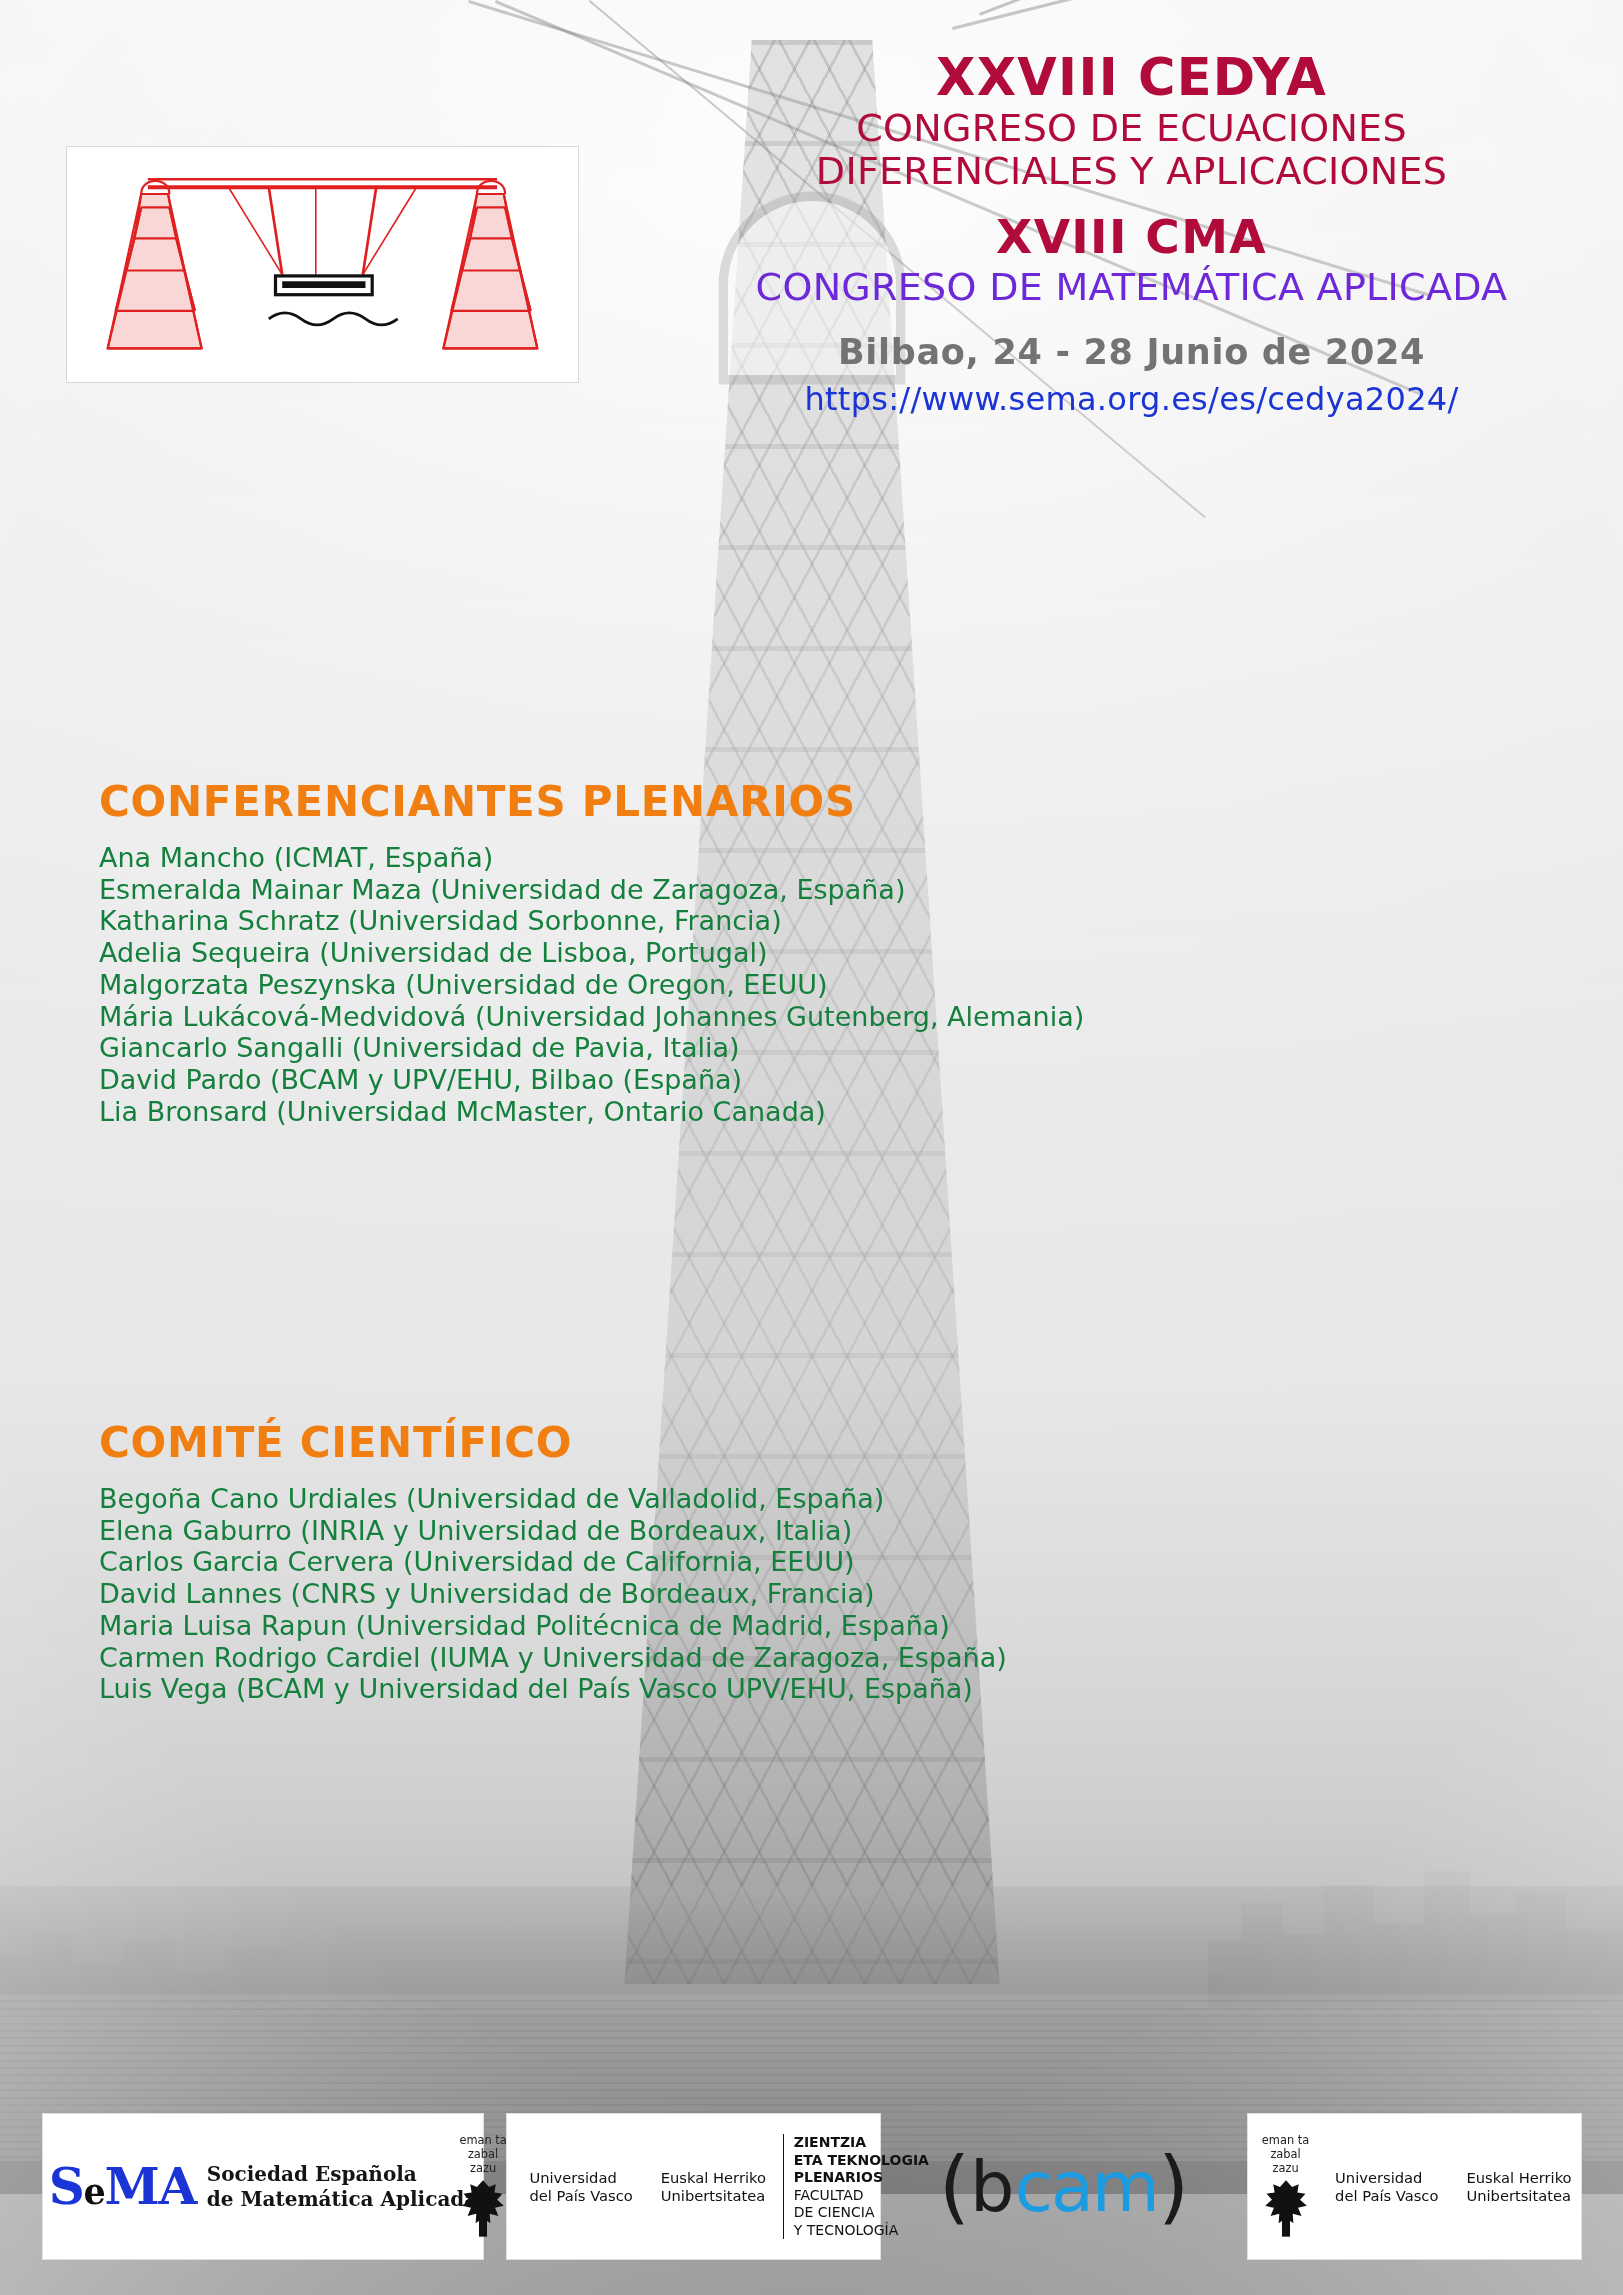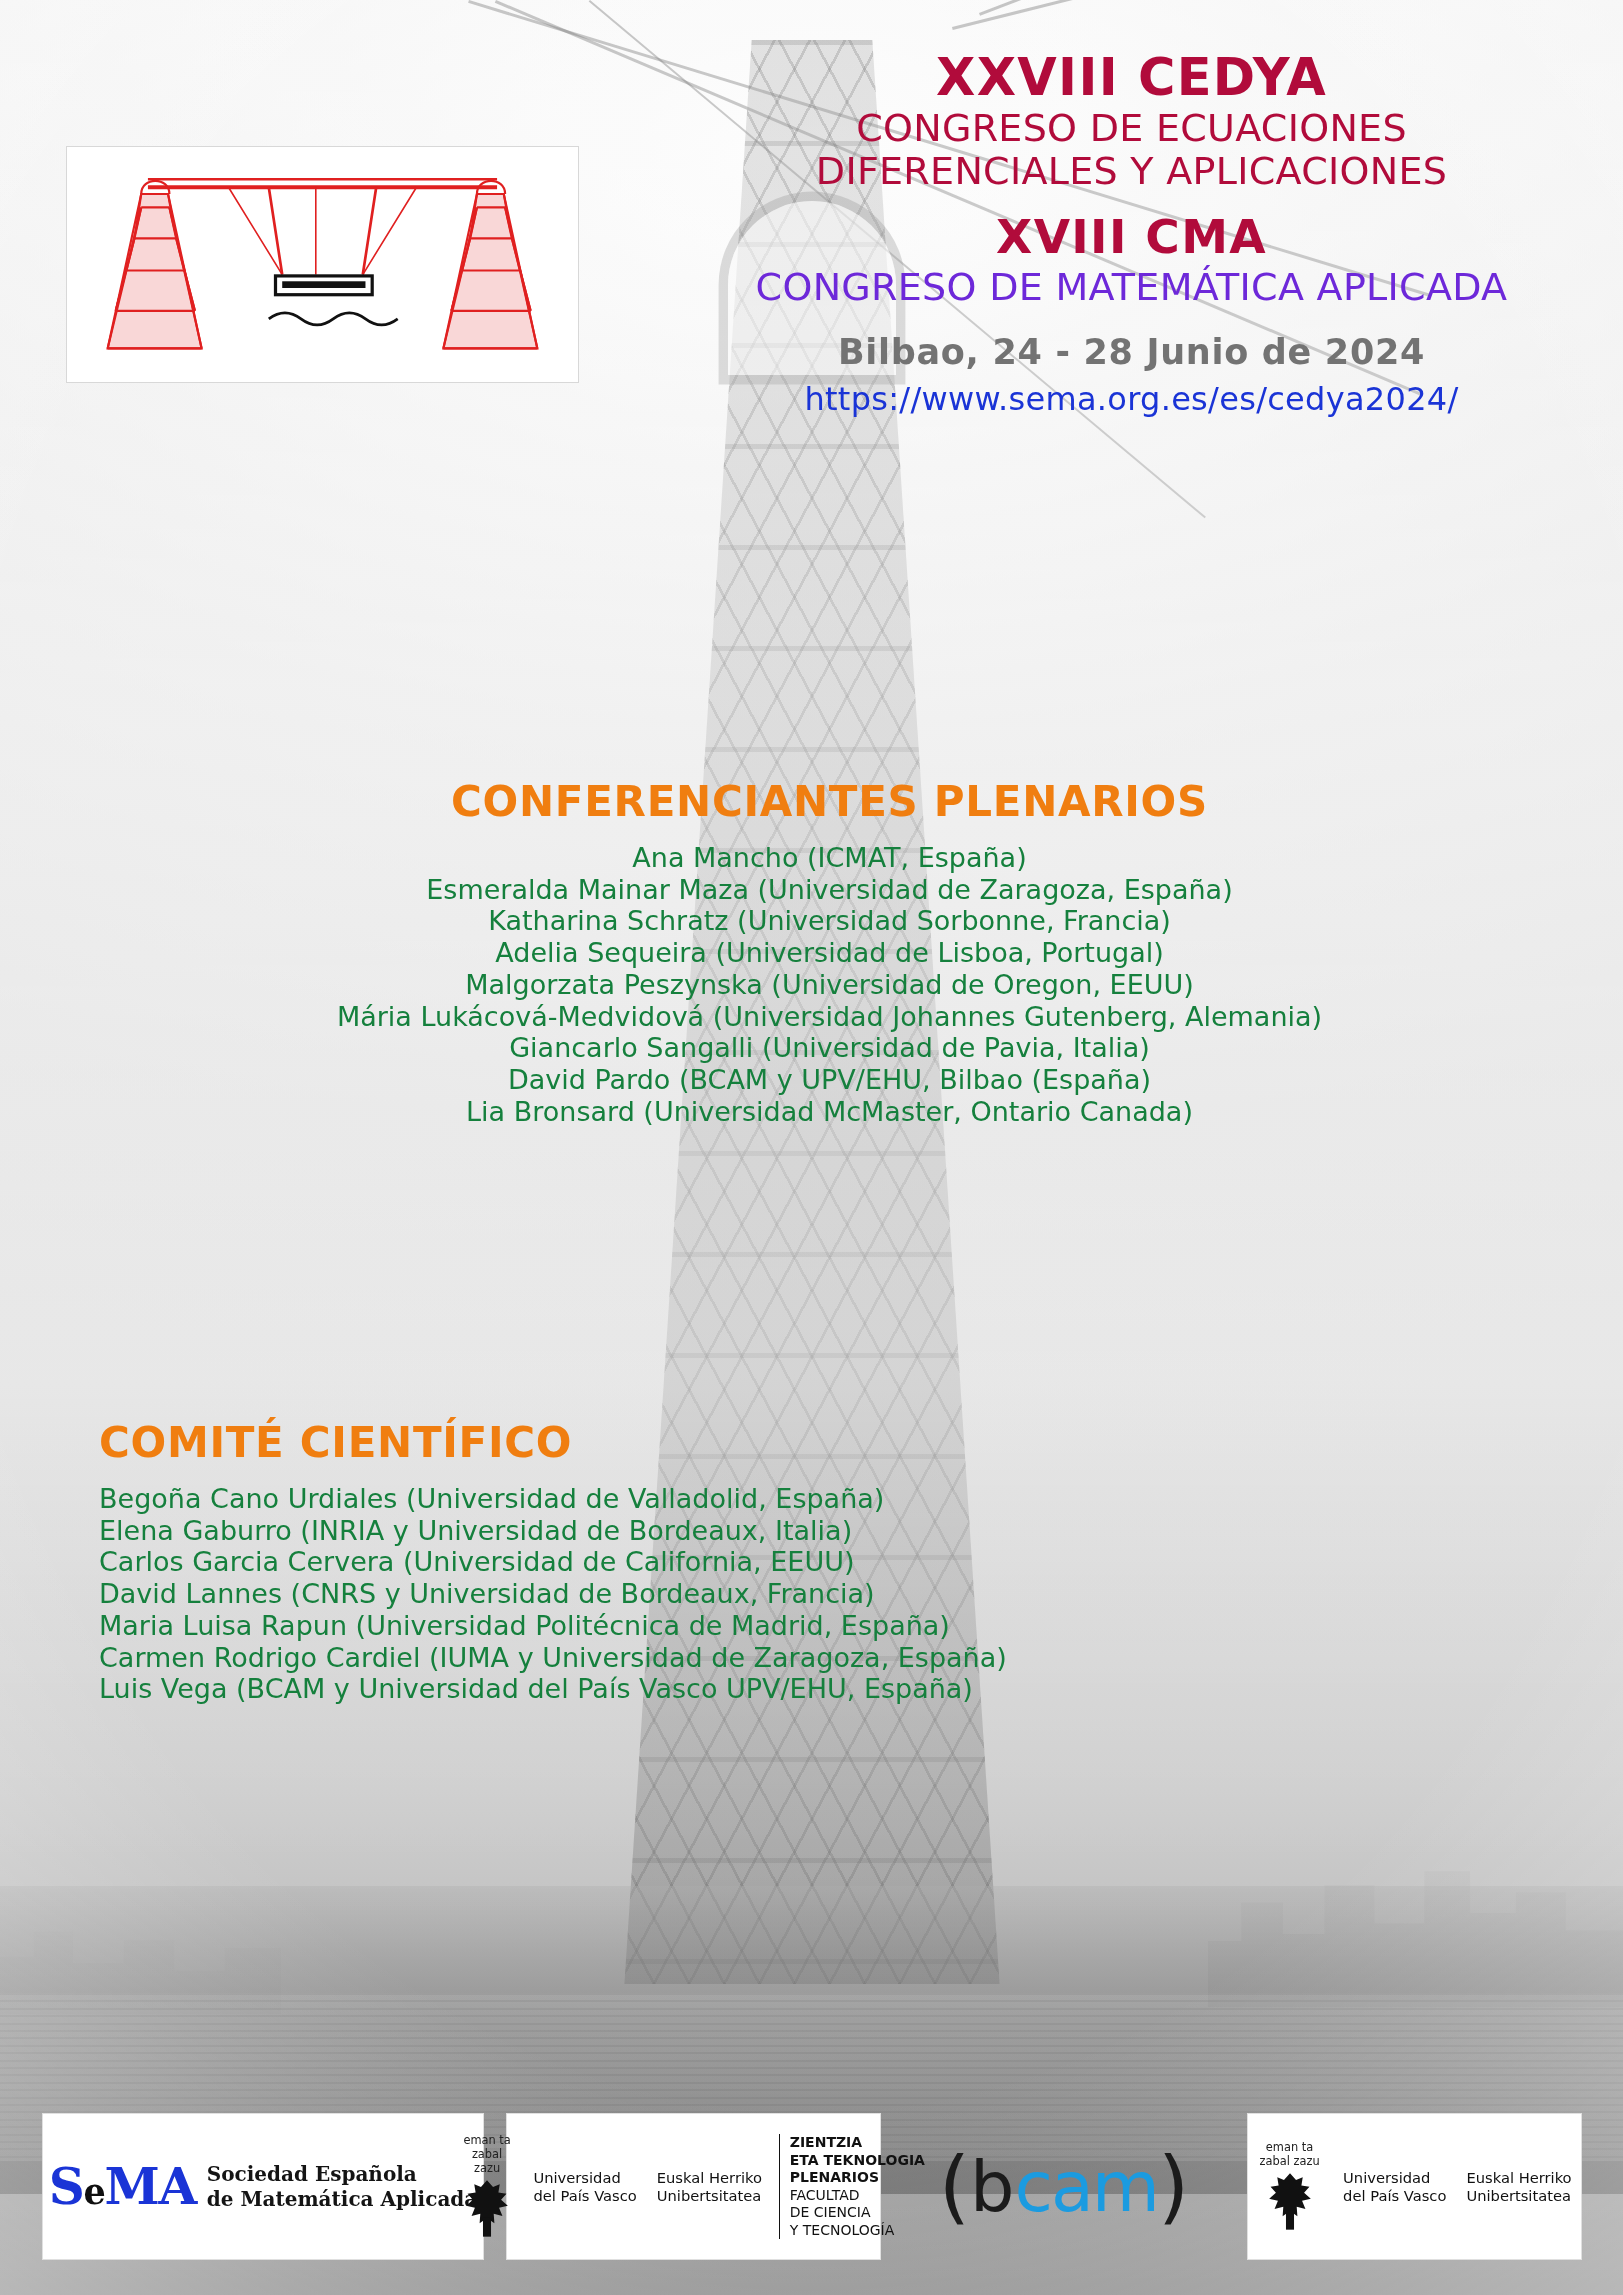--- a/index.html
+++ b/index.html
@@ -181,21 +181,21 @@
     margin-top: 8px;
     letter-spacing: 0.3px;
   }
 
   
   .section {
     position: absolute;
     left: 99px;
     width: 1461px;
   }
-  .section-plenary { top: 777px; text-align: center; }
+  .section-plenary { top: 777px; }
   .section-committee { top: 1418px; }
 
   .section-title {
     color: #f07e10;
     font-weight: bold;
     font-size: 42px;
     letter-spacing: 0.7px;
     margin-bottom: 16px;
   }
   .list {
@@ -257,21 +257,21 @@
 
   .upv-row { display: flex; align-items: center; gap: 9.4px; }
   .upv-mark { width: 50px; height: 59px; flex: 0 0 auto; }
   .upv-txt {
     font-size: 14.7px;
     color: #111;
     line-height: 1.2;
     white-space: nowrap;
   }
   .upv-eman { font-size: 11.4px; color: #222; text-align: center; margin-bottom: 4px; }
-  .upv-names { display: flex; gap: 20px; margin-left: 12px; }
+  .upv-names { display: flex; gap: 28px; margin-left: 12px; }
   .upv-fac {
     border-left: 1.3px solid #111;
     padding-left: 9.4px;
     margin-left: 8px;
     font-size: 14px;
     color: #111;
     line-height: 1.25;
     white-space: nowrap;
   }
   .upv-fac .hl { color: #111; font-weight: bold; }

